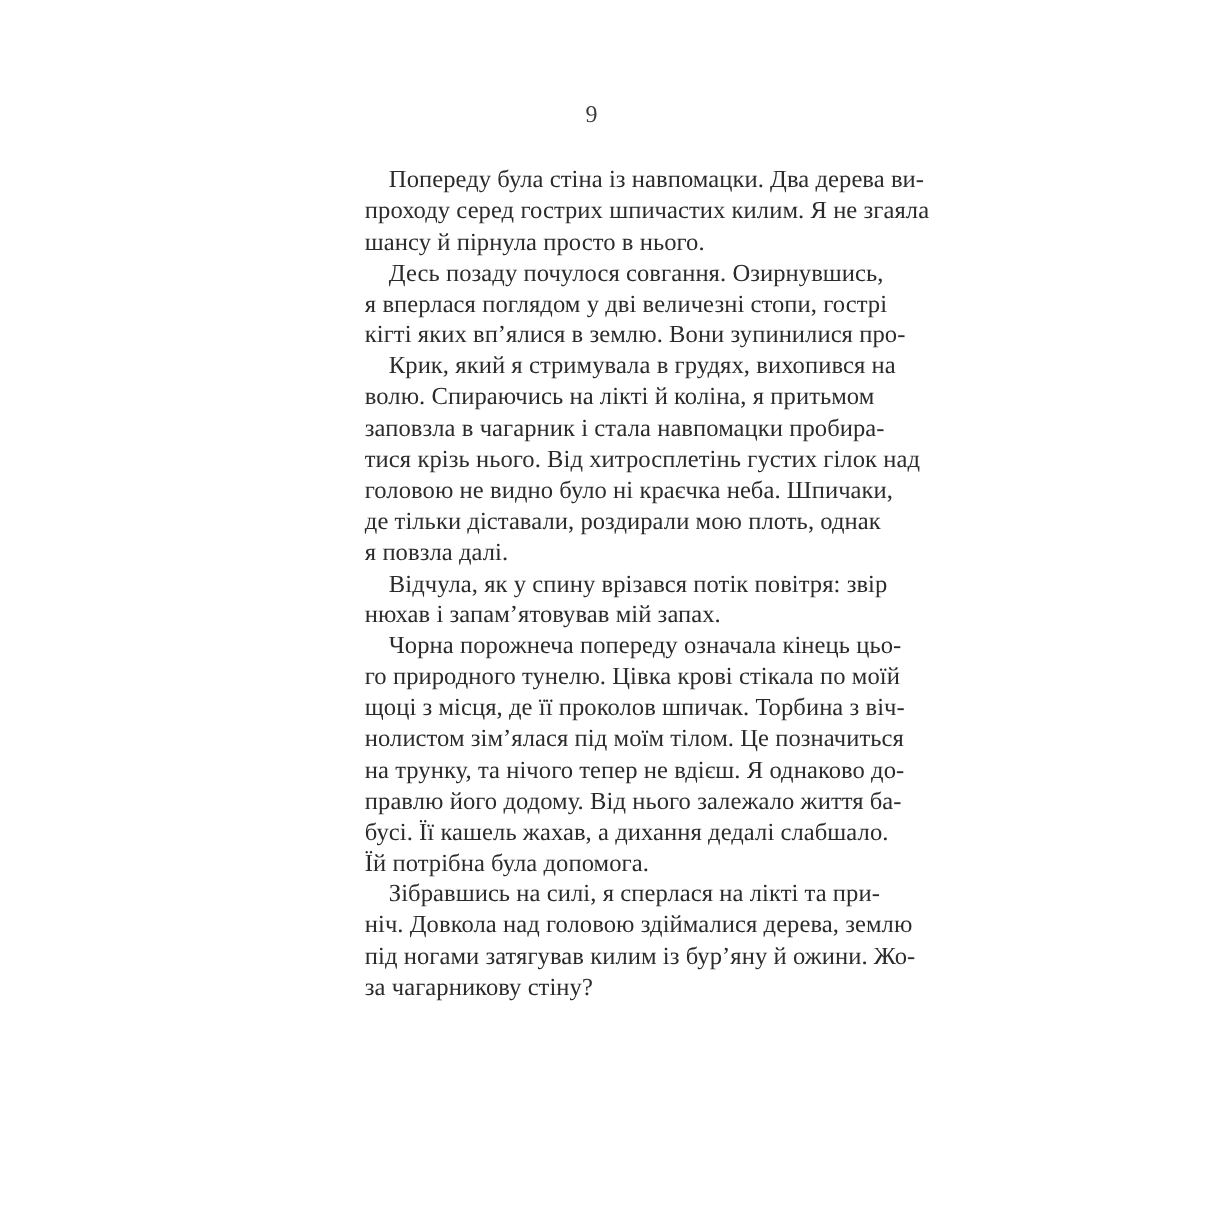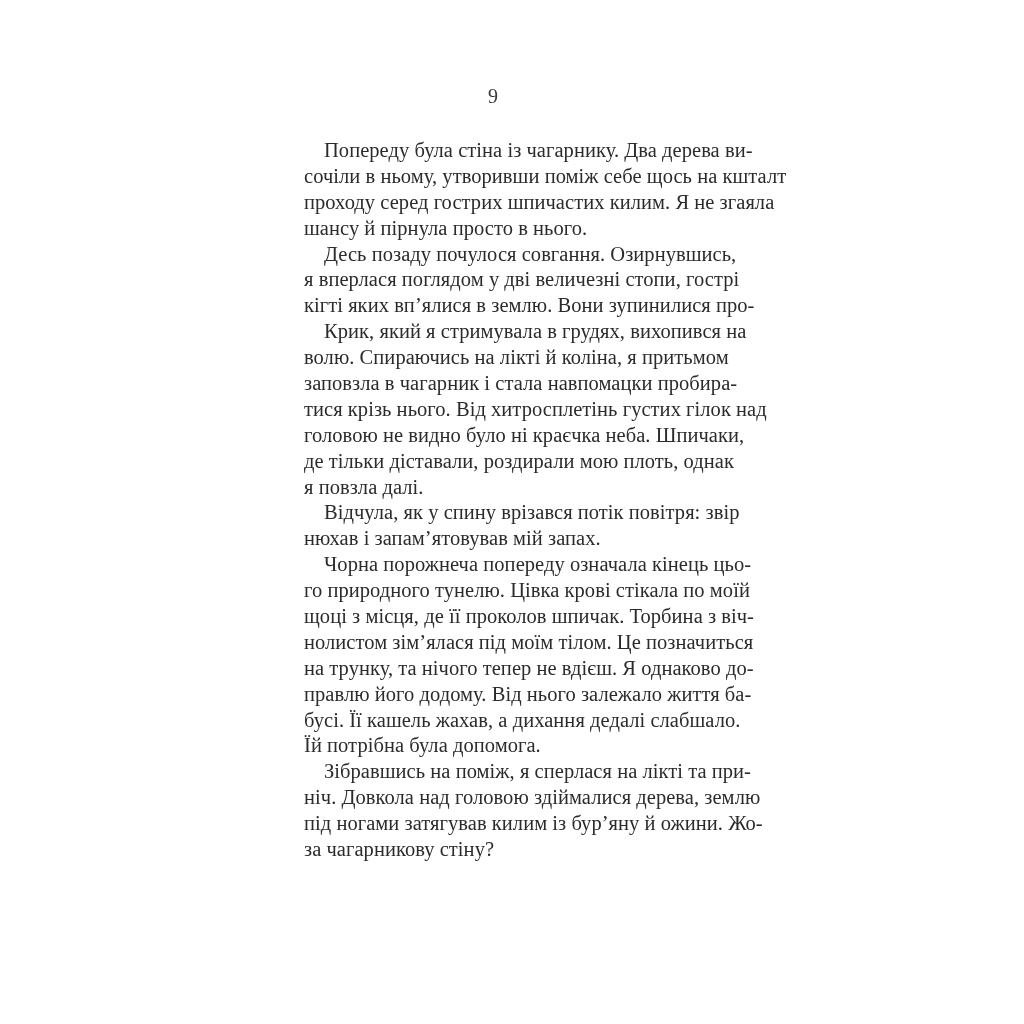--- a/index.html
+++ b/index.html
@@ -59,22 +59,21 @@
 </style>
 </head>
 <body>
 
 <div class="page">
   <div class="page-number">9</div>
 
   <div class="text-block">
 
     <div class="paragraph">
-      <span class="line indent">Попереду була стіна із чагарнику. Два дерева ви-</span>
-      <span class="line">сочіли в ньому, утворивши поміж себе щось на кшталт</span>
+      <span class="line indent">Попереду була стіна із навпомацки. Два дерева ви-</span>
       <span class="line">проходу серед гострих шпичастих килим. Я не згаяла</span>
       <span class="line last">шансу й пірнула просто в нього.</span>
     </div>
 
     <div class="paragraph">
       <span class="line indent">Десь позаду почулося совгання. Озирнувшись,</span>
       <span class="line">я вперлася поглядом у дві величезні стопи, гострі</span>
       <span class="line">кігті яких вп’ялися в землю. Вони зупинилися про-</span>
     </div>
 
@@ -98,19 +97,19 @@
       <span class="line">го природного тунелю. Цівка крові стікала по моїй</span>
       <span class="line">щоці з місця, де її проколов шпичак. Торбина з віч-</span>
       <span class="line">нолистом зім’ялася під моїм тілом. Це позначиться</span>
       <span class="line">на трунку, та нічого тепер не вдієш. Я однаково до-</span>
       <span class="line">правлю його додому. Від нього залежало життя ба-</span>
       <span class="line">бусі. Її кашель жахав, а дихання дедалі слабшало.</span>
       <span class="line last">Їй потрібна була допомога.</span>
     </div>
 
     <div class="paragraph">
-      <span class="line indent">Зібравшись на поміж, я сперлася на лікті та при-</span>
+      <span class="line indent">Зібравшись на силі, я сперлася на лікті та при-</span>
       <span class="line">ніч. Довкола над головою здіймалися дерева, землю</span>
       <span class="line">під ногами затягував килим із бур’яну й ожини. Жо-</span>
       <span class="line last">за чагарникову стіну?</span>
     </div>
   </div>
 </div>
 
 </body></html>

